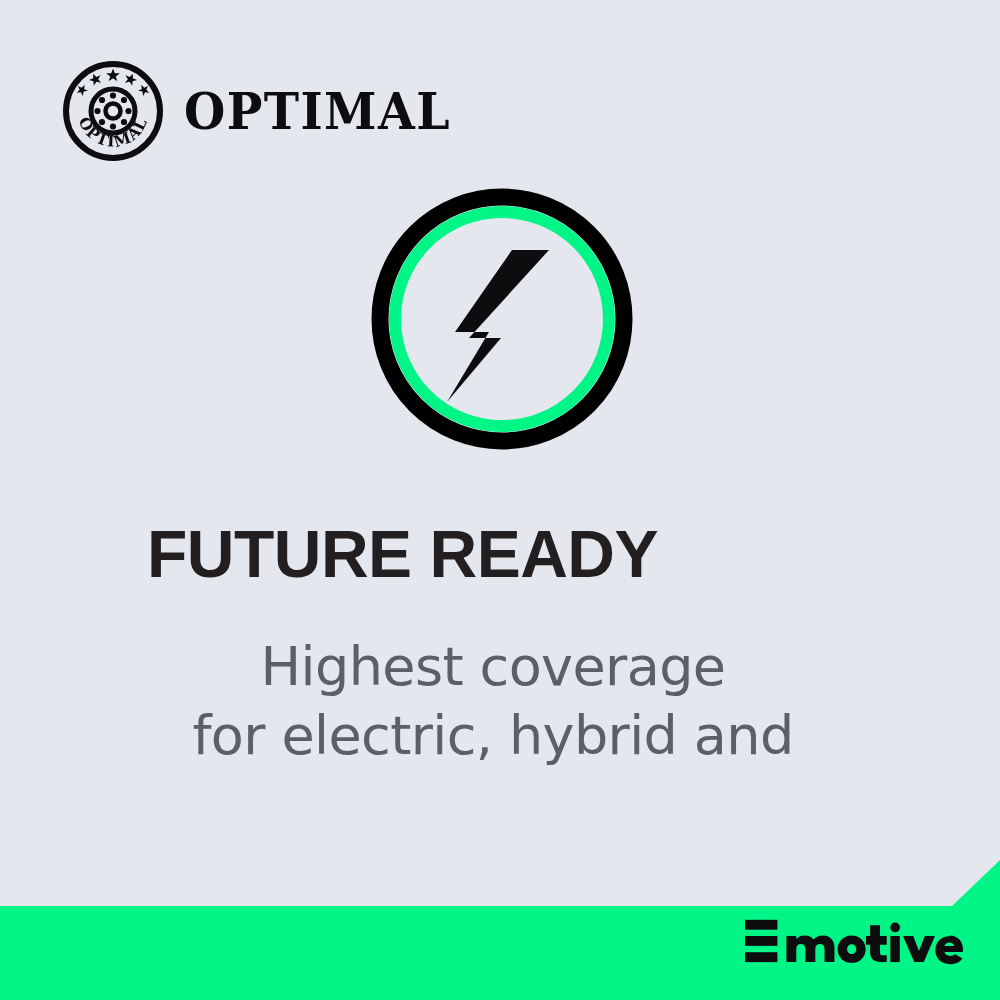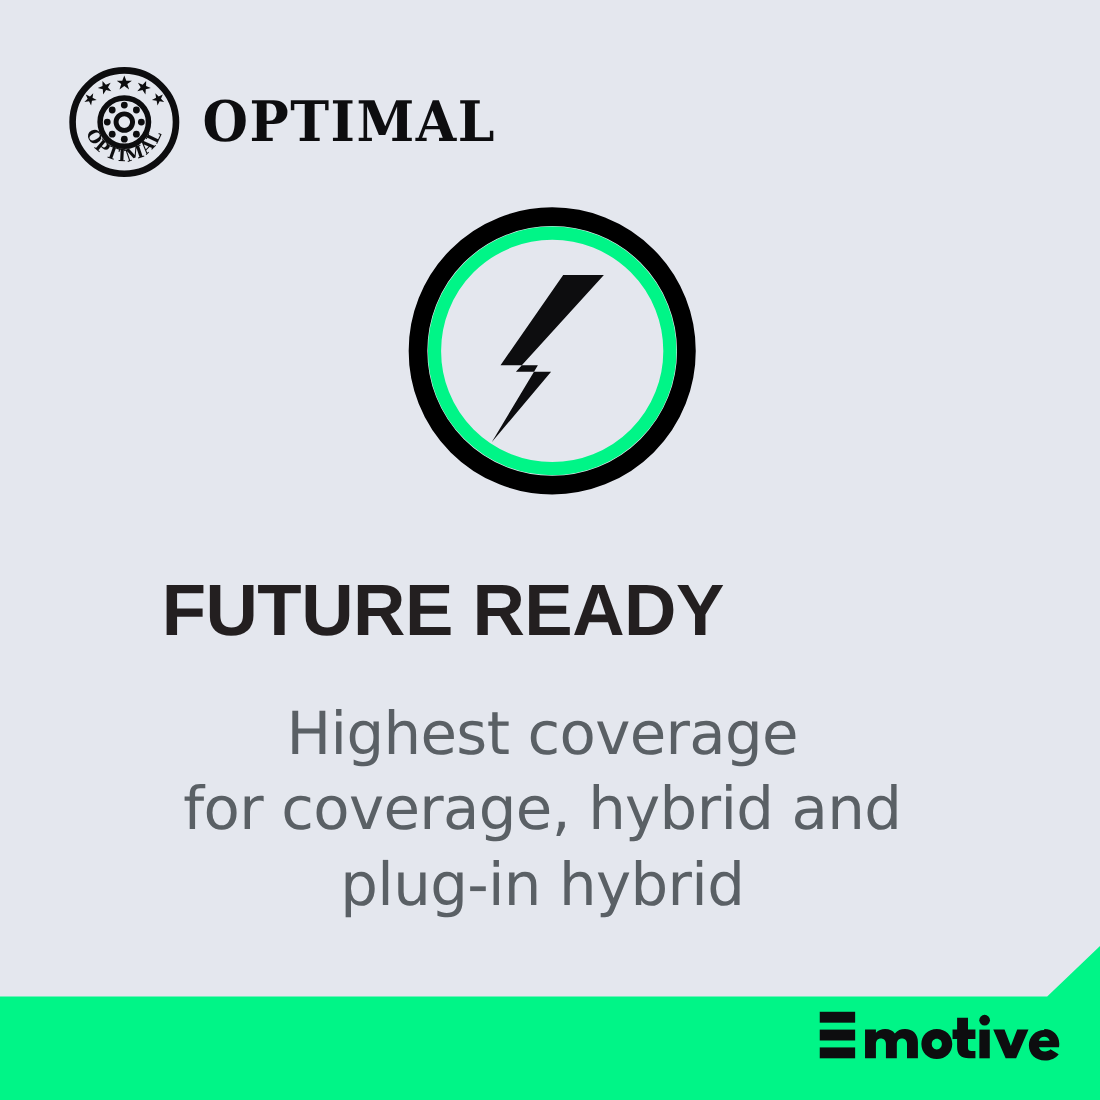--- a/index.html
+++ b/index.html
@@ -177,22 +177,21 @@
       <circle cx="131" cy="139" r="107" fill="none" stroke="#00f587" stroke-width="12"></circle>
 
       <polygon fill="#0d0d0f" points="141,70 84,152 118,152 76,222 130,158 98,158 178,70"></polygon>
     </svg>
   </div>
 
   <div class="headline">FUTURE READY</div>
 
   <div class="subhead">
     <span class="ln">Highest coverage</span>
-    <span class="ln">for coverage, hybrid and</span>
-    <span class="ln">plug-in hybrid</span>
+    <span class="ln">for electric, hybrid and</span>
   </div>
 
   <div class="footer-band">
     <div class="footer-logo">
       <svg class="footer-logo-svg" viewBox="0 0 252 60" aria-hidden="true">
         <g fill="#0d0d0f">
 
           <rect x="0" y="2" width="36" height="11"></rect>
           <rect x="0" y="20" width="36" height="11"></rect>
           <rect x="0" y="38" width="36" height="11"></rect>

